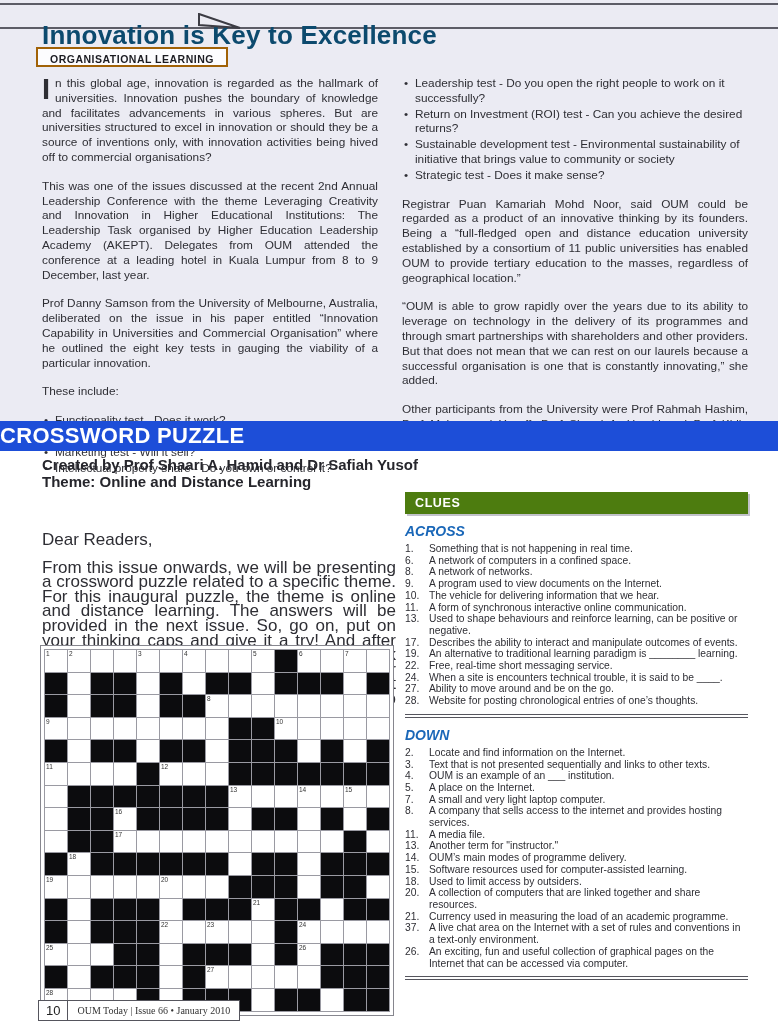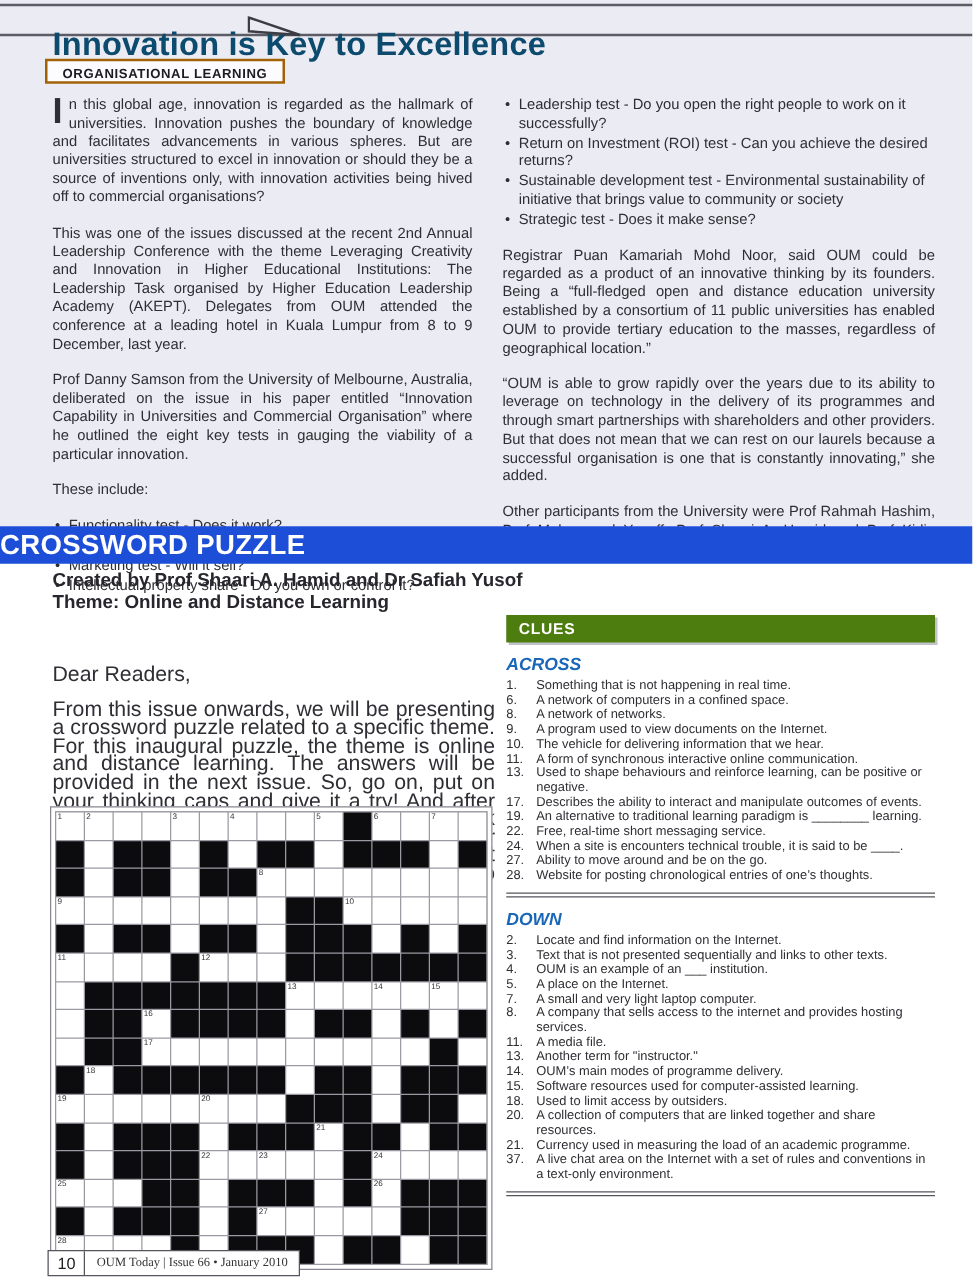--- a/index.html
+++ b/index.html
@@ -614,20 +614,24 @@
       <div class="clue-row">
         <span class="n">21.</span>
         <span class="t">Currency used in measuring the load of an academic programme.</span>
       </div>
 
       <div class="clue-row">
         <span class="n">37.</span>
         <span class="t">A live chat area on the Internet with a set of rules and conventions in a text-only environment.</span>
       </div>
 
+      <div class="clue-row">
+        <span class="n">26.</span>
+        <span class="t">An exciting, fun and useful collection of graphical pages on the Internet that can be accessed via computer.</span>
+      </div>
     </div>
   <div class="dbl-rule"></div>
 </div>
 
 <div class="footer">
   <div class="pg">10</div>
   <div class="iss">OUM Today | Issue 66 • January 2010</div>
 </div>
 
 </body></html>

